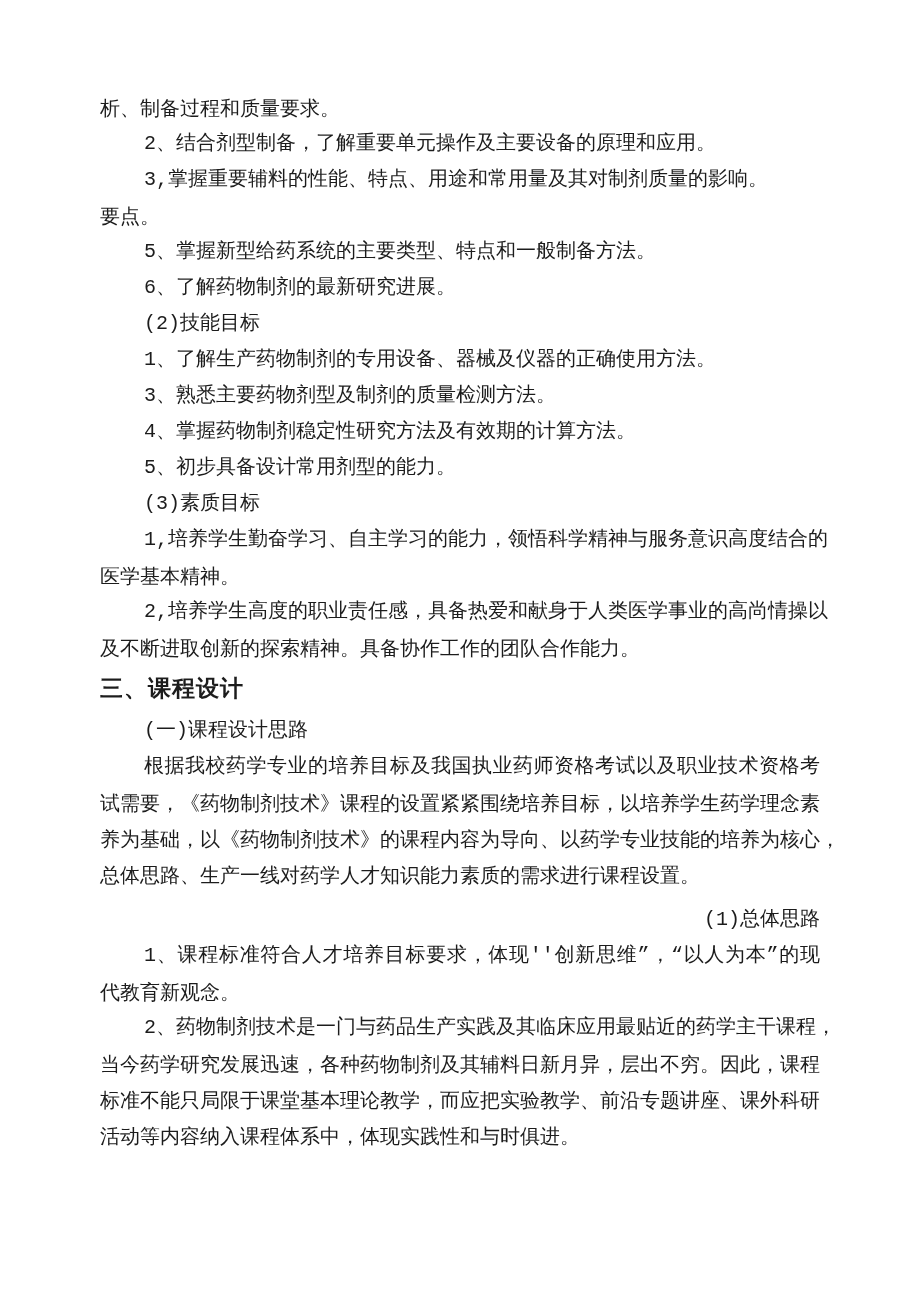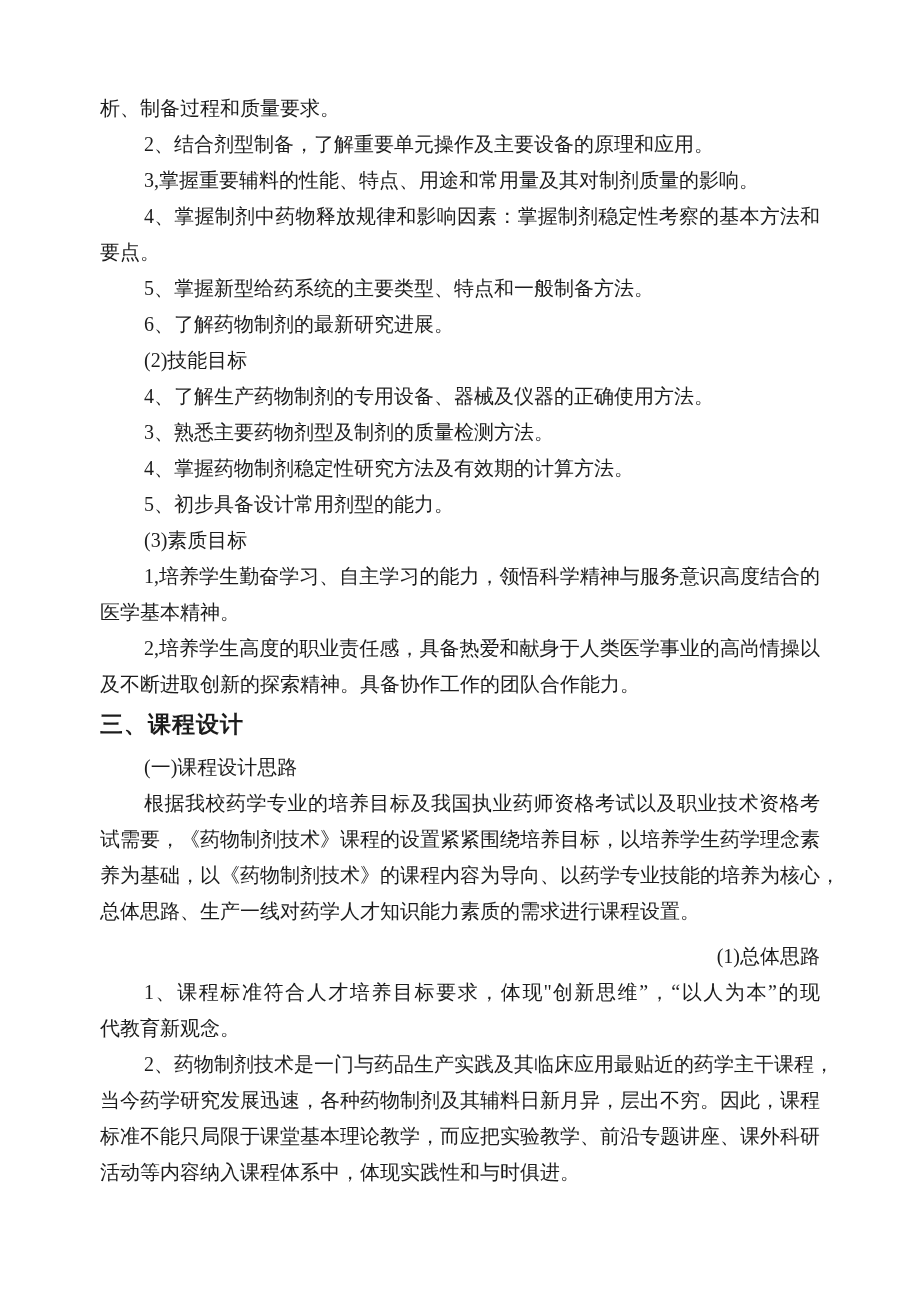--- a/index.html
+++ b/index.html
@@ -20,20 +20,21 @@
     overflow: hidden;
   }
   .line {
     height: 36px;
     line-height: 36px;
     white-space: nowrap;
     letter-spacing: 0px;
   }
   .line.indent {
     padding-left: 44px;
+    font-family: Liberation Mono, monospace;
   }
   .line.justify {
     text-align: justify;
     text-align-last: justify;
   }
   .line.heading {
     font-family: Liberation Mono, monospace;
     font-weight: bold;
     font-size: 23px;
     height: 42px;
@@ -48,26 +49,25 @@
   }
 </style>
 </head>
 <body>
 
 <div id="page" style="background: rgb(255, 255, 255); color: rgb(28, 28, 28);">
   <div id="doc-body">
       <div class="line">析、制备过程和质量要求。</div>
       <div class="line indent">2、结合剂型制备，了解重要单元操作及主要设备的原理和应用。</div>
       <div class="line indent">3,掌握重要辅料的性能、特点、用途和常用量及其对制剂质量的影响。</div>
-      <div class="line indent justify">4、掌握制剂中药物释放规律和影响因素：掌握制剂稳定性考察的基本方法和</div>
       <div class="line">要点。</div>
       <div class="line indent">5、掌握新型给药系统的主要类型、特点和一般制备方法。</div>
       <div class="line indent">6、了解药物制剂的最新研究进展。</div>
       <div class="line indent">(2)技能目标</div>
-      <div class="line indent">4、了解生产药物制剂的专用设备、器械及仪器的正确使用方法。</div>
+      <div class="line indent">1、了解生产药物制剂的专用设备、器械及仪器的正确使用方法。</div>
       <div class="line indent">3、熟悉主要药物剂型及制剂的质量检测方法。</div>
       <div class="line indent">4、掌握药物制剂稳定性研究方法及有效期的计算方法。</div>
       <div class="line indent">5、初步具备设计常用剂型的能力。</div>
       <div class="line indent">(3)素质目标</div>
       <div class="line indent justify">1,培养学生勤奋学习、自主学习的能力，领悟科学精神与服务意识高度结合的</div>
       <div class="line">医学基本精神。</div>
       <div class="line indent justify">2,培养学生高度的职业责任感，具备热爱和献身于人类医学事业的高尚情操以</div>
       <div class="line">及不断进取创新的探索精神。具备协作工作的团队合作能力。</div>
       <div class="line heading">三、课程设计</div>
       <div class="line indent">(一)课程设计思路</div>

